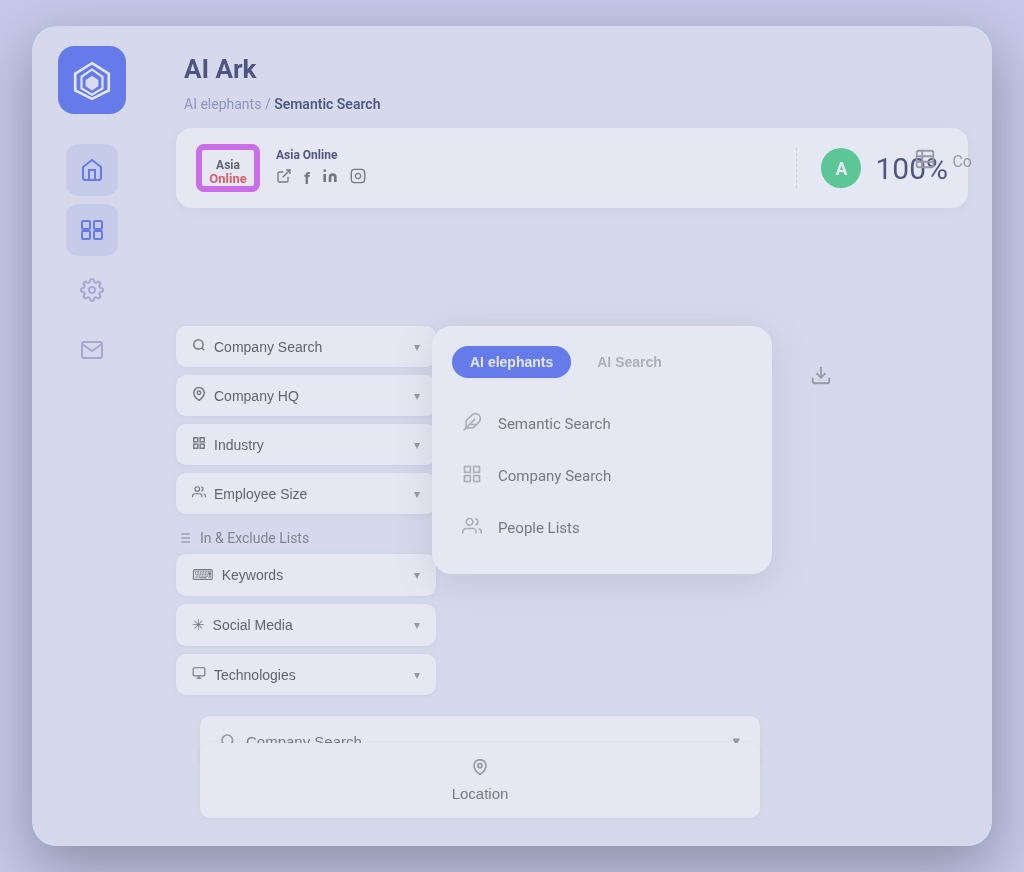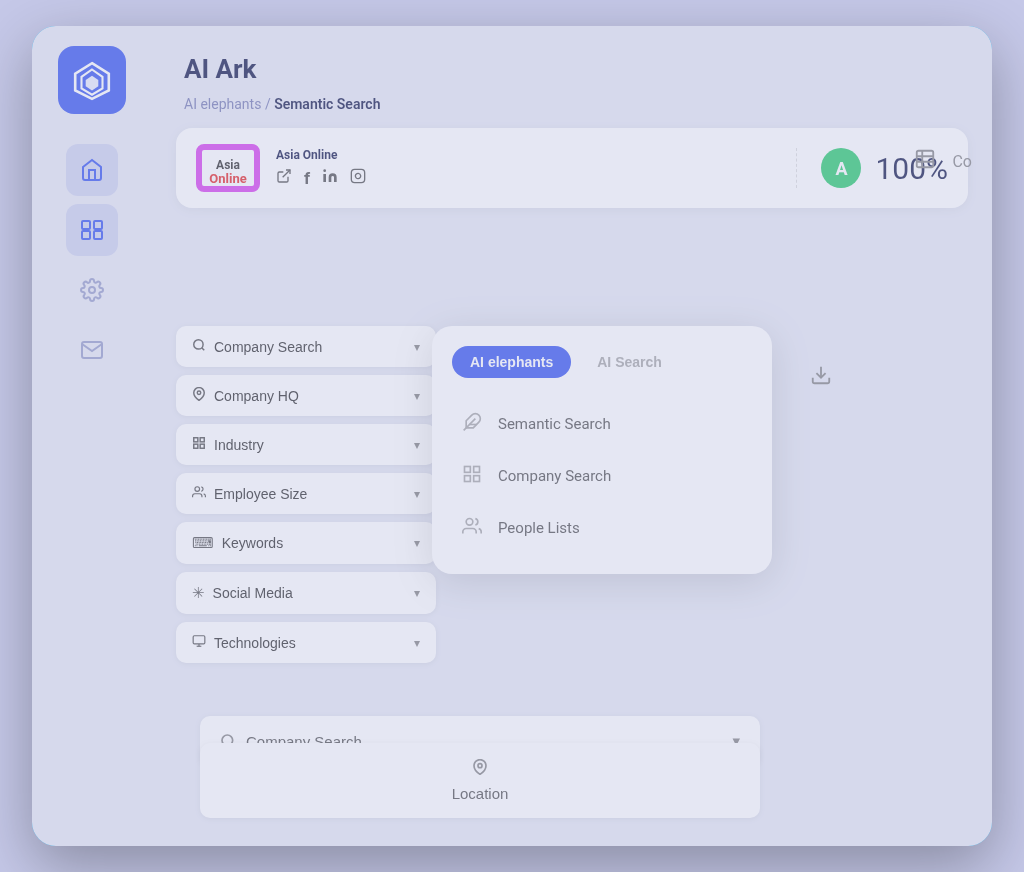--- a/index.html
+++ b/index.html
@@ -504,20 +504,31 @@
               <path d="M17 21v-2a4 4 0 0 0-4-4H5a4 4 0 0 0-4 4v2"></path>
               <circle cx="9" cy="7" r="4"></circle>
               <path d="M23 21v-2a4 4 0 0 0-3-3.87"></path>
               <path d="M16 3.13a4 4 0 0 1 0 7.75"></path>
             </svg>
         </span>
         <span>Employee Size</span>
         <span class="chevron">▾</span>
       </button>
 
+      <div class="include-exclude">
+        <svg width="16" height="16" viewBox="0 0 24 24" fill="none" stroke="#888" stroke-width="2">
+            <line x1="8" y1="6" x2="21" y2="6"></line>
+            <line x1="8" y1="12" x2="21" y2="12"></line>
+            <line x1="8" y1="18" x2="21" y2="18"></line>
+            <line x1="3" y1="6" x2="3.01" y2="6"></line>
+            <line x1="3" y1="12" x2="3.01" y2="12"></line>
+            <line x1="3" y1="18" x2="3.01" y2="18"></line>
+          </svg>
+        <span style="color:#666; font-size:14px;">In &amp; Exclude Lists</span>
+      </div>
 
       <button class="filter-btn">
         <span class="icon">⌨</span>
         <span>Keywords</span>
         <span class="chevron">▾</span>
       </button>
 
       <button class="filter-btn">
         <span class="icon">✳</span>
         <span>Social Media</span>

